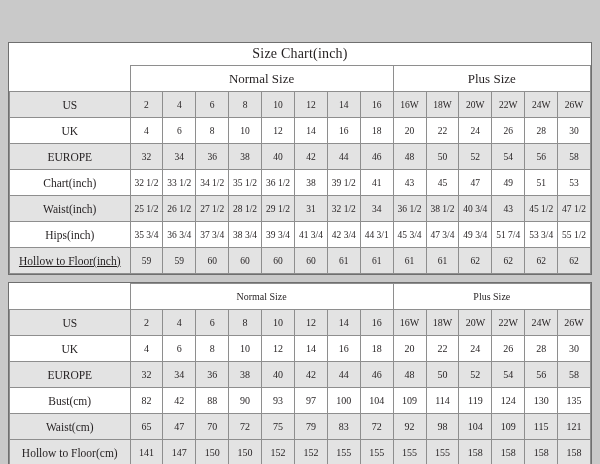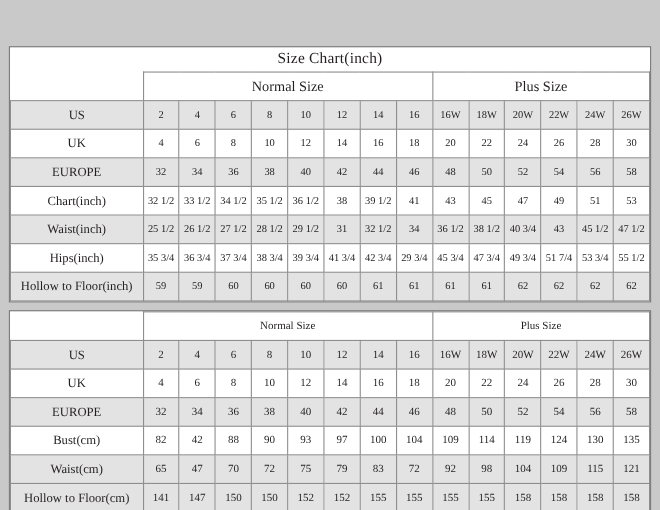--- a/index.html
+++ b/index.html
@@ -176,30 +176,30 @@
           </tr>
           <tr>
             <td class="row-label plain" style="width: 118px;">Hips(inch)</td>
             <td class="plain">35 3/4</td>
             <td class="plain">36 3/4</td>
             <td class="plain">37 3/4</td>
             <td class="plain">38 3/4</td>
             <td class="plain">39 3/4</td>
             <td class="plain">41 3/4</td>
             <td class="plain">42 3/4</td>
-            <td class="plain">29 3/4</td>
+            <td class="plain">44 3/1</td>
             <td class="plain">45 3/4</td>
             <td class="plain">47 3/4</td>
             <td class="plain">49 3/4</td>
             <td class="plain">51 7/4</td>
             <td class="plain">53 3/4</td>
             <td class="plain">55 1/2</td>
           </tr>
           <tr>
-            <td class="row-label shade" style="width: 118px;">Hollow to Floor(inch)</td>
+            <td class="row-label shade" style="width: 118px; text-decoration: underline;">Hollow to Floor(inch)</td>
             <td class="shade">59</td>
             <td class="shade">59</td>
             <td class="shade">60</td>
             <td class="shade">60</td>
             <td class="shade">60</td>
             <td class="shade">60</td>
             <td class="shade">61</td>
             <td class="shade">61</td>
             <td class="shade">61</td>
             <td class="shade">61</td>

